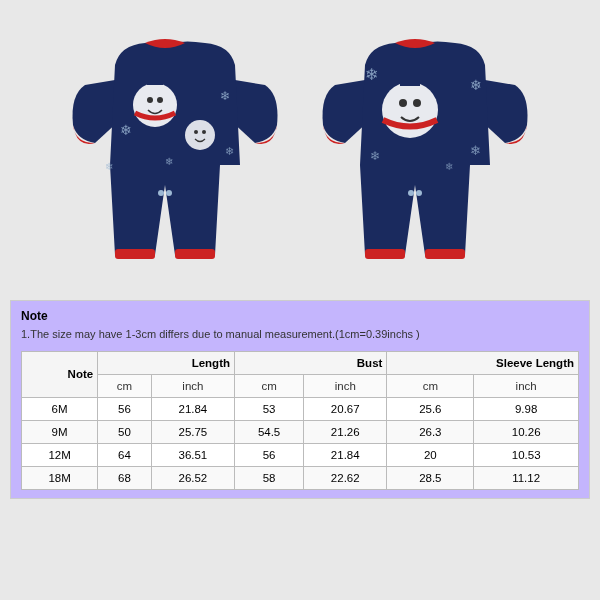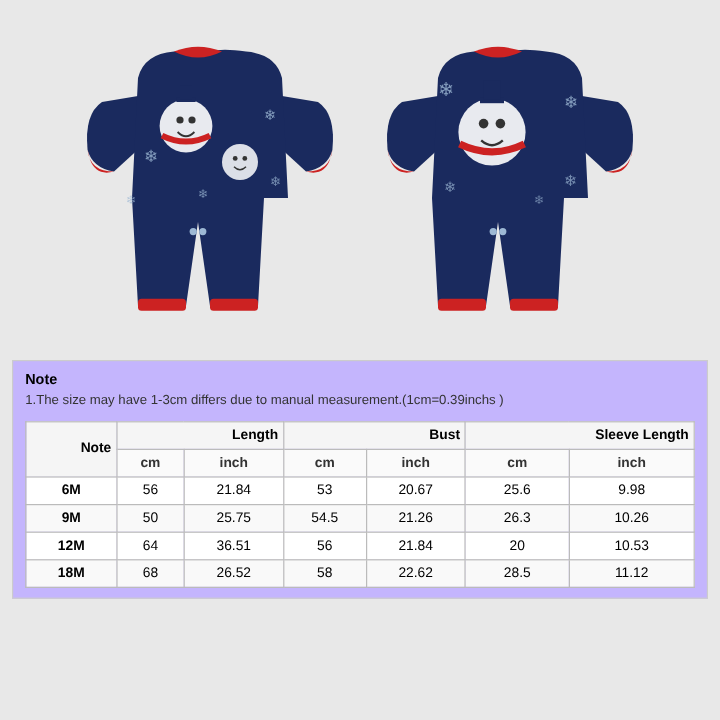--- a/index.html
+++ b/index.html
@@ -83,26 +83,26 @@
     }
 
     .size-table .header-main th {
       background: #f5f5f5;
       font-weight: bold;
       text-align: right;
     }
 
     .size-table .header-sub th {
       background: #fafafa;
-      font-weight: bold;
+      font-weight: normal;
       color: #333;
     }
 
     .size-table .baby-cell {
-      font-weight: bold;
+      font-weight: normal;
     }
 
     .size-table tr:nth-child(odd) td {
       background: #fff;
     }
     .size-table tr:nth-child(even) td {
       background: #f9f9f9;
     }
   </style>
 </head>

